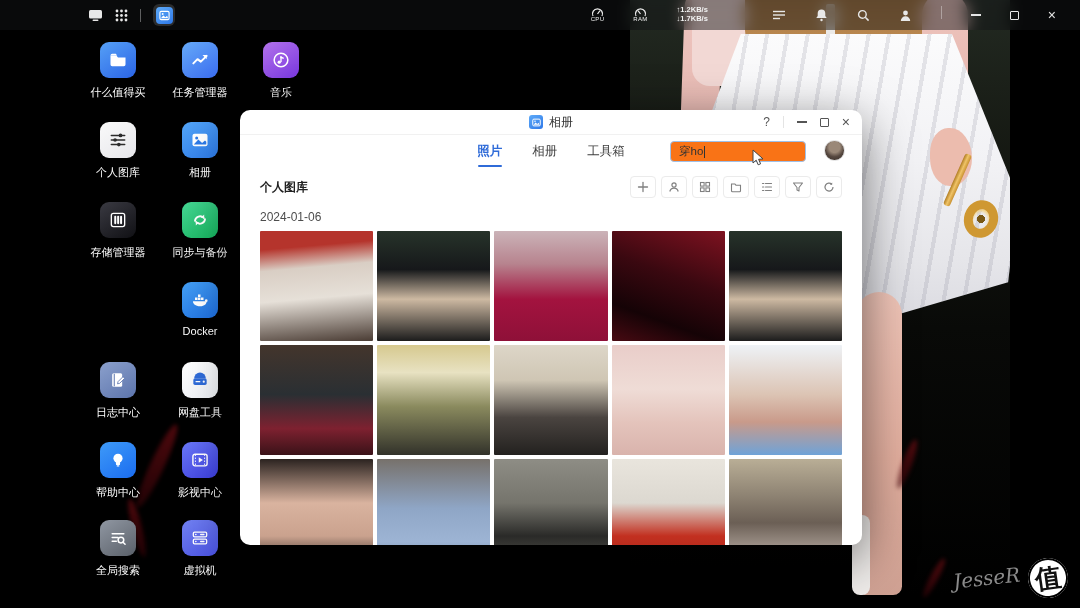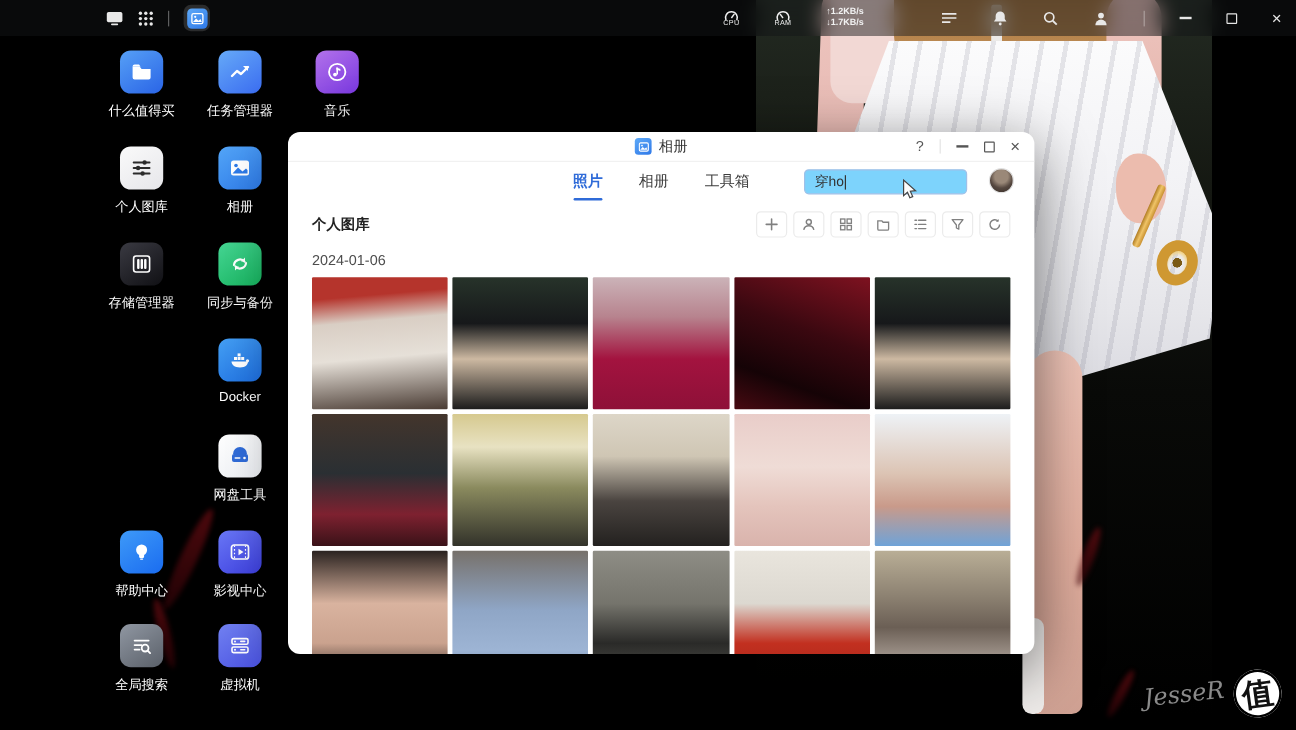--- a/index.html
+++ b/index.html
@@ -23,21 +23,21 @@
   .fg-key-stem{position:absolute;left:324px;top:152px;width:7px;height:56px;background:linear-gradient(90deg,#b07c22,#f0c468,#c89030);border-radius:3px;transform:rotate(24deg);}
   .fg-key-ring{position:absolute;left:334px;top:200px;width:34px;height:38px;border:9px solid #cf9832;border-radius:50%;background:radial-gradient(circle,#7a5a16 30%,transparent 32%);transform:rotate(18deg);box-shadow:inset 0 2px 3px #f5d27a;}
   .fg-leg{position:absolute;left:226px;top:292px;width:46px;height:303px;background:linear-gradient(180deg,#f0c5b8 0%,#e2ae9e 55%,#cfa193 100%);border-radius:26px 26px 10px 10px;}
   .fg-sock{position:absolute;left:222px;top:515px;width:18px;height:80px;background:#efecea;border-radius:8px;}
   .petal{position:absolute;background:linear-gradient(160deg,#8e1018,#3c050a);border-radius:50%;filter:blur(2px);opacity:.55;}
 
   
   .taskbar{position:absolute;left:0;top:0;width:1080px;height:30px;background:rgba(18,20,22,.48);
     backdrop-filter:blur(8px);display:flex;align-items:center;z-index:40;color:#e8e8e8;}
   .tb-left{display:flex;align-items:center;gap:12px;margin-left:88px;}
-  .tb-right{display:flex;align-items:center;gap:29px;margin-left:auto;margin-right:12px;}
+  .tb-right{display:flex;gap:29px;margin-left:auto;margin-right:24px;}
   .tb-divider{width:1px;height:13px;background:rgba(255,255,255,.35);}
   .tb-btn{display:flex;align-items:center;justify-content:center;cursor:default;}
   .tb-chip{width:22px;height:22px;border-radius:6px;background:rgba(255,255,255,.14);display:flex;align-items:center;justify-content:center;}
   .mini-album{width:17px;height:17px;border-radius:4px;background:linear-gradient(145deg,#5eaaf8,#2e78e8);display:flex;align-items:center;justify-content:center;}
   .gauge{display:flex;flex-direction:column;align-items:center;line-height:1;}
   .gauge .glabel{font-size:6px;letter-spacing:.3px;margin-top:-2px;color:#f0f0f0;}
   .netblock{display:flex;flex-direction:column;line-height:1.15;font-size:7.5px;color:#f2f2f2;font-weight:bold;}
   .tb-max{width:9px;height:9px;border:1.3px solid #e6e6e6;border-radius:1px;}
   .tb-min{width:10px;height:1.5px;background:#e6e6e6;}
   .tb-close{font-size:14px;color:#e6e6e6;line-height:1;}
@@ -71,21 +71,21 @@
   .win-ctrls{position:absolute;right:12px;top:0;height:100%;display:flex;align-items:center;gap:13px;color:#555;}
   .wc-help{font-size:12px;color:#555;}
   .wc-div{width:1px;height:12px;background:#e4e4e4;}
   .wc-min{width:10px;height:1.5px;background:#555;}
   .wc-max{width:9px;height:9px;border:1.3px solid #555;border-radius:1px;}
   .wc-close{font-size:14px;color:#555;line-height:1;}
   .tabbar{height:33px;display:flex;align-items:center;justify-content:center;gap:26px;position:relative;}
   .tab{font-size:12.5px;color:#3d3d3d;position:relative;padding:7px 2px;cursor:default;}
   .tab.active{color:#2f6bd8;font-weight:bold;}
   .tab.active::after{content:"";position:absolute;left:50%;transform:translateX(-50%);bottom:0;width:24px;height:2.5px;background:#2f6bd8;border-radius:2px;}
-  .searchbox{position:absolute;right:56px;top:6px;width:136px;height:21px;border:1px solid #9fc0e8;border-radius:4px;display:flex;align-items:center;padding:0 8px;font-size:11.5px;color:#333;background:#7dd3fc;}
+  .searchbox{position:absolute;right:56px;top:6px;width:136px;height:21px;border:1px solid #9fc0e8;border-radius:4px;display:flex;align-items:center;padding:0 8px;font-size:11.5px;color:#333;background:#f97316;}
   .caret{width:1px;height:12px;background:#333;margin-left:1px;}
   .avatar{position:absolute;right:17px;top:5px;width:21px;height:21px;border-radius:50%;border:1px solid #e0e0e0;
     background:radial-gradient(circle at 50% 32%,#9a8878 0 34%,#564840 60%,#352c26 100%);}
   .content{padding:0 20px;}
   .section-row{margin-top:6px;display:flex;align-items:center;justify-content:space-between;height:26px;}
   .section-title{font-size:12px;font-weight:bold;color:#222;}
   .tools{display:flex;gap:5px;}
   .tool-btn{width:26px;height:22px;border:1px solid #ebebeb;border-radius:4px;background:#fff;display:flex;align-items:center;justify-content:center;}
   .date{margin-top:10px;font-size:12px;color:#4d4d4d;}
   .grid{margin-top:7px;display:grid;grid-template-columns:repeat(5,1fr);gap:4px;}
@@ -305,20 +305,30 @@
             <rect x="6" y="9" width="3" height="3"></rect>
             <rect x="9.6" y="9" width="3" height="3"></rect>
             <rect x="13.2" y="9" width="3" height="3"></rect>
             <rect x="9.6" y="5.4" width="3" height="3"></rect>
             <path d="M3.5 13.5h16.5c0 3-2.5 6-8 6s-8.5-3-8.5-6z"></path>
             <circle cx="19.5" cy="12.8" r="1.6"></circle>
           </g>
         </svg>
       </div>
     <div class="label">Docker</div>
+  </div>
+  <div class="app" style="left:82px;top:362px;">
+    <div class="tile t-log">
+        <svg width="20" height="20" viewBox="0 0 24 24">
+          <rect x="5" y="4" width="12" height="16" rx="1.8" fill="#fff"></rect>
+          <line x1="7.5" y1="4.5" x2="7.5" y2="19.5" stroke="#5c74ac" stroke-width="1.2"></line>
+          <path d="M12 14l6-6 2 2-6 6-2.6.6z" fill="#fff" stroke="#5c74ac" stroke-width="1"></path>
+        </svg>
+      </div>
+    <div class="label">日志中心</div>
   </div>
   <div class="app" style="left:164px;top:362px;">
     <div class="tile t-disk">
         <svg width="20" height="20" viewBox="0 0 24 24">
           <path d="M5 10a7 7 0 0 1 14 0z" fill="#2f6bd8"></path>
           <rect x="4" y="10" width="16" height="8" rx="2" fill="#2f6bd8"></rect>
           <circle cx="16.5" cy="14" r="1.3" fill="#fff"></circle>
           <rect x="6.5" y="13.2" width="6" height="1.6" rx=".8" fill="#fff"></rect>
         </svg>
       </div>

